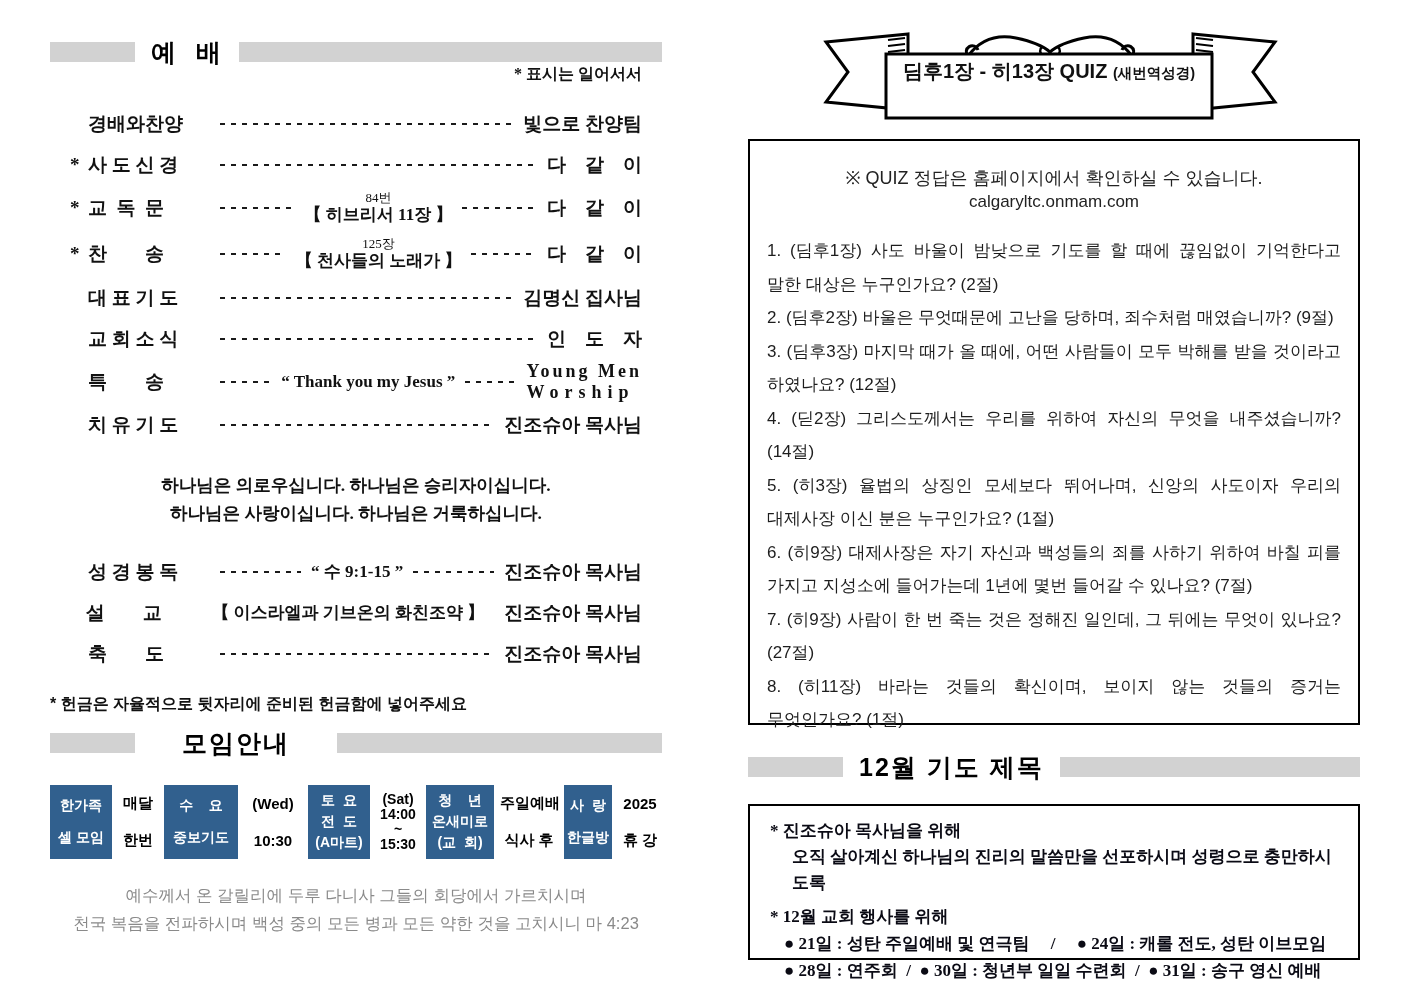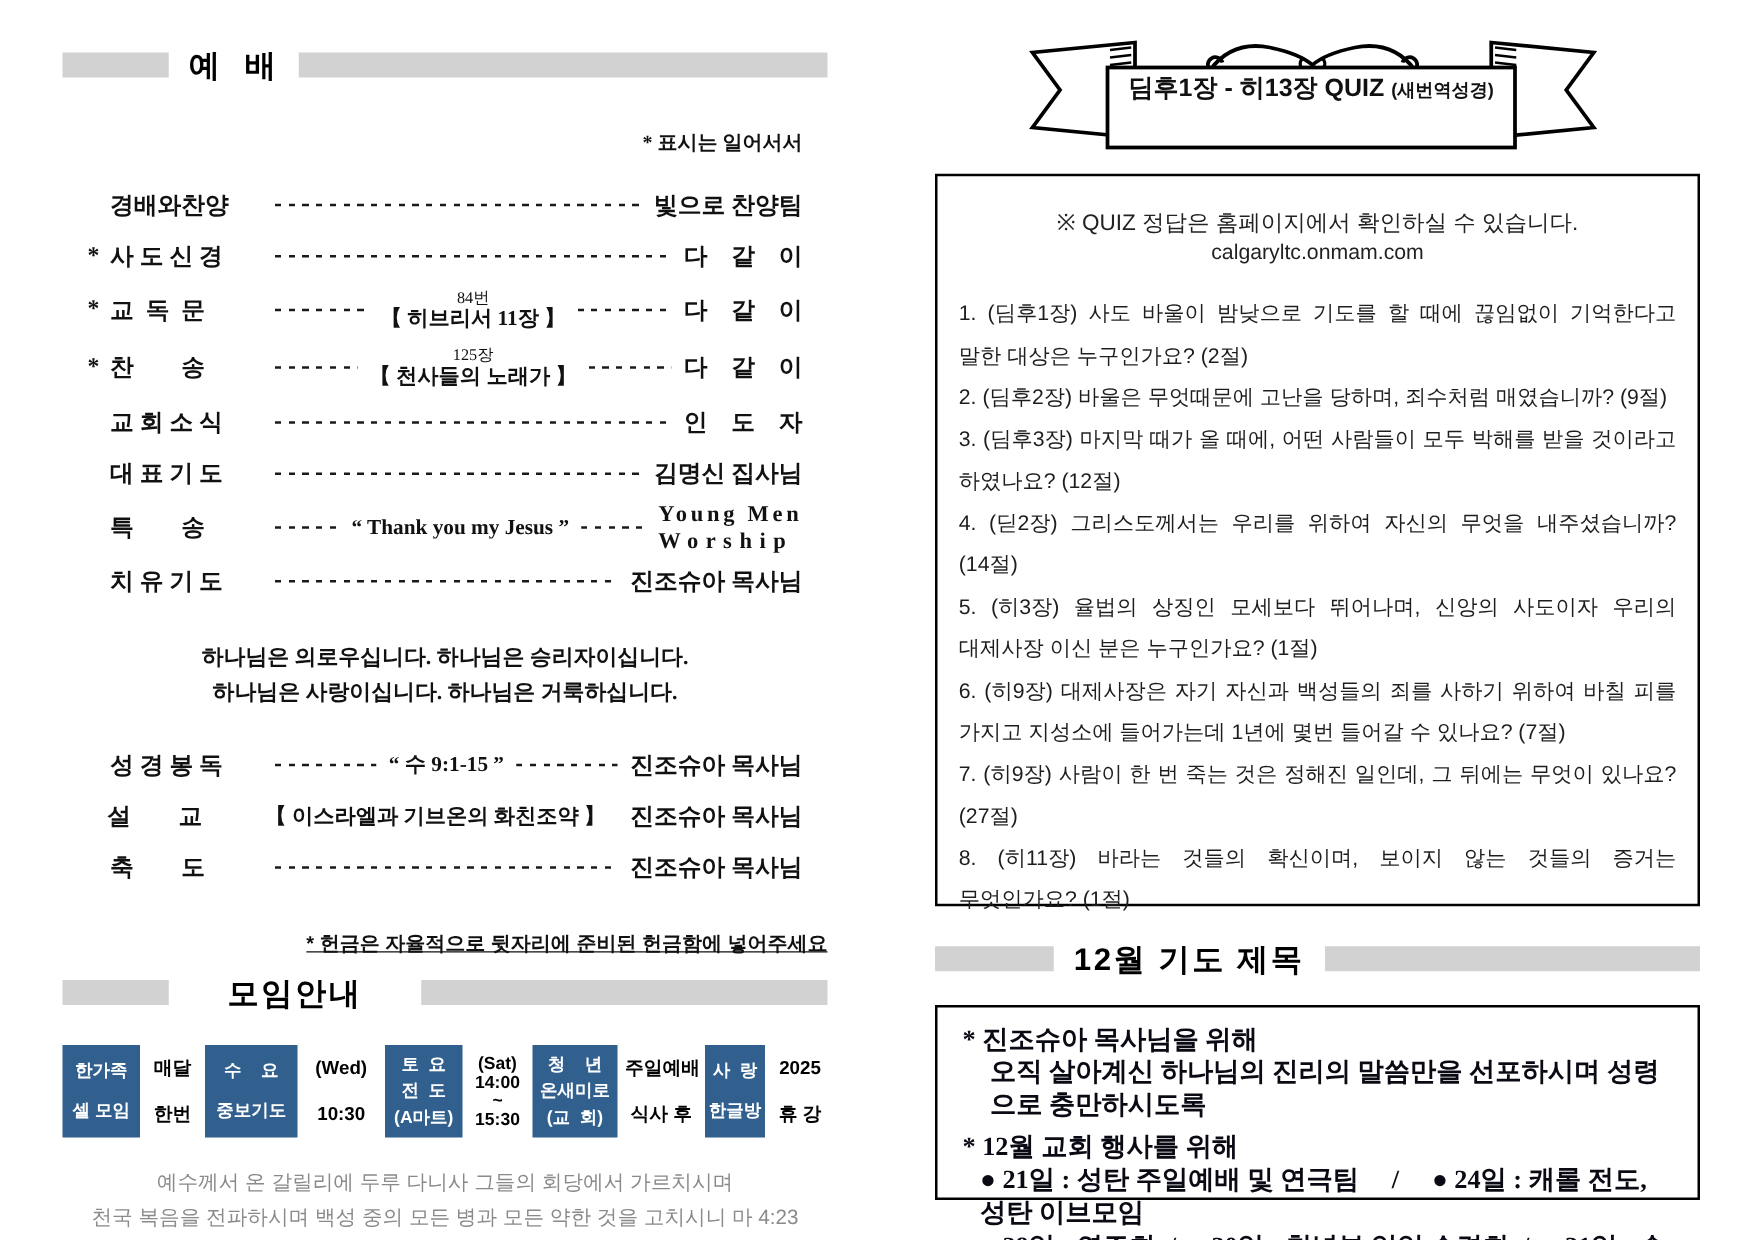--- a/index.html
+++ b/index.html
@@ -15,21 +15,21 @@
   .sec-header{display:flex;align-items:center;height:24px;}
   .sec-header .bar{background:#d2d2d2;height:20px;}
   .sec-header .bar-left{width:85px;}
   .sec-header .bar-right{flex:1;}
   .sec-header .sec-title{
     margin:0 16px;font-weight:bold;font-size:25px;color:#000;
     font-family:"Liberation Sans", sans-serif;white-space:pre;letter-spacing:2px;
   }
 
   
-  .worship{margin-left:20px;width:572px;margin-top:40px;}
+  .worship{margin-left:20px;width:572px;}
   .stand-note{text-align:right;font-weight:bold;font-size:16px;
     font-family:"Liberation Serif", serif;margin-bottom:18px;}
   .worship-row{display:flex;align-items:center;height:41px;}
   .worship-row .star{width:18px;font-weight:bold;font-size:19px;
     font-family:"Liberation Serif", serif;}
   .worship-row .wlabel{width:122px;white-space:pre;font-weight:bold;font-size:19px;
     font-family:"Liberation Serif", serif;}
   .leader{flex:1;height:2px;margin:0 10px;
     background:repeating-linear-gradient(90deg,#1a1a1a 0 5px,transparent 5px 11px);}
   .center-stack{text-align:center;font-family:"Liberation Serif", serif;}
@@ -37,22 +37,22 @@
   .center-main{display:block;font-size:17px;font-weight:bold;line-height:20px;white-space:pre;}
   .wright{white-space:pre;font-weight:bold;font-size:19px;text-align:left;
     font-family:"Liberation Serif", serif;}
   .wright-2line{display:flex;flex-direction:column;align-items:flex-start;
     font-family:"Liberation Serif", serif;font-weight:bold;font-size:18px;line-height:21px;}
   .wright-2line .l1{letter-spacing:3px;white-space:pre;}
   .wright-2line .l2{letter-spacing:6px;white-space:pre;}
 
   .affirmation{margin-top:26px;text-align:center;font-family:"Liberation Serif", serif;
     font-size:17.5px;line-height:28px;font-weight:bold;}
-  .offering-note{margin-top:31px;text-align:right;font-weight:bold;font-size:16px;
-    font-family:"Liberation Sans", sans-serif;text-decoration:underline;}
+  .offering-note{margin-top:20px;text-align:left;font-weight:bold;font-size:16px;
+    font-family:"Liberation Sans", sans-serif;}
 
   .meeting-header{margin-top:16px;gap:31px;}
   
   .schedule{margin-top:30px;display:flex;justify-content:space-between;align-items:center;width:612px;}
   .sbox{background:#31608e;color:#fff;font-weight:bold;text-align:center;
     height:74px;display:flex;flex-direction:column;justify-content:space-around;
     padding:5px 2px;box-sizing:border-box;font-size:14px;}
   .sbox span{display:block;white-space:pre;}
   .snote{text-align:center;font-weight:bold;font-size:15px;color:#000;
     height:74px;display:flex;flex-direction:column;justify-content:space-around;}
@@ -77,21 +77,21 @@
     width:612px;height:586px;padding:20px 17px 0 17px;}
   .quiz-notice{text-align:center;margin:4px 0 2px 0;font-size:18px;color:#222;}
   .quiz-site{text-align:center;margin:0 0 22px 0;font-size:17px;color:#222;}
   .quiz-q{margin:0;font-size:17px;line-height:33.5px;color:#1d1d1d;
     text-align:justify;word-break:keep-all;}
 
   .prayer-header{margin-top:30px;}
   .prayer-header .bar-left{width:95px;}
   .prayer-box{margin-top:25px;border:2px solid #000;box-sizing:border-box;
     width:612px;height:156px;padding:12px 20px;font-family:"Liberation Serif", serif;
-    font-weight:bold;font-size:21px;color:#0a0a14;}
+    font-weight:bold;font-size:17px;color:#0a0a14;}
   .prayer-box .p-title{line-height:26px;}
   .prayer-box .p-body{line-height:26px;padding-left:22px;}
   .prayer-box .p-bullets{line-height:27px;padding-left:14px;white-space:pre-wrap;}
 </style>
 </head>
 <body>
 
 <div class="col left-col">
 
   <div class="sec-header">
@@ -136,30 +136,30 @@
       <span class="center-stack">
         <span class="center-top">125장</span>
         <span class="center-main">【 천사들의 노래가 】</span>
       </span>
       <span class="leader"></span>
       <span class="wright">다    같    이</span>
     </div>
 
     <div class="worship-row">
       <span class="star"></span>
+      <span class="wlabel">대 표 기 도</span>
+      <span class="leader"></span>
+      <span class="wright">김명신 집사님</span>
+    </div>
+
+    <div class="worship-row">
+      <span class="star"></span>
       <span class="wlabel">교 회 소 식</span>
       <span class="leader"></span>
       <span class="wright">인    도    자</span>
-    </div>
-
-    <div class="worship-row">
-      <span class="star"></span>
-      <span class="wlabel">대 표 기 도</span>
-      <span class="leader"></span>
-      <span class="wright">김명신 집사님</span>
     </div>
 
     <div class="worship-row" style="height:45px;">
       <span class="star"></span>
       <span class="wlabel">특        송</span>
       <span class="leader"></span>
       <span class="center-stack">
         <span class="center-main">“ Thank you my Jesus ”</span>
       </span>
       <span class="leader"></span>

